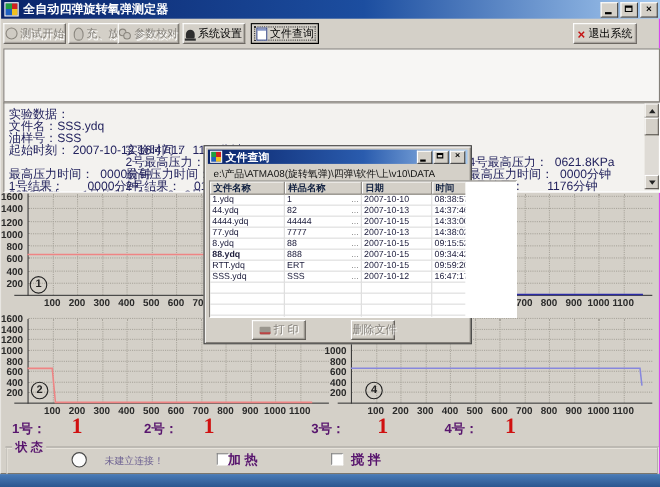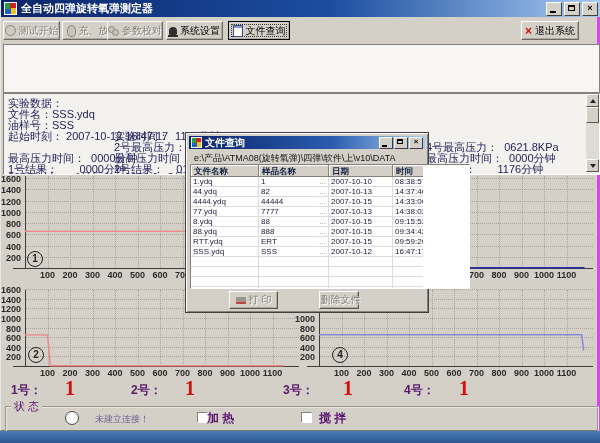--- a/index.html
+++ b/index.html
@@ -1,21 +1,21 @@
 <!DOCTYPE html>
 <html><head>
 <meta charset="utf-8">
 <style>
   html,body{margin:0;padding:0}
   body{width:600px;height:443px;position:relative;overflow:hidden;
        font-family:"Liberation Sans",sans-serif;background:#d4d0c8;}
   .abs{position:absolute}
   
   #window{position:absolute;left:0;top:0;width:600px;height:431px;background:#d4d0c8;
-          border-left:1px solid #e8e6e2;border-right:3px solid #d946ef;border-bottom:1px solid #7a766e;box-sizing:border-box}
+          border-left:1px solid #e8e6e2;border-right:1px solid #d946ef;border-bottom:1px solid #7a766e;box-sizing:border-box}
   #titlebar{position:absolute;left:0;top:0;width:600px;height:17px;
             background:linear-gradient(90deg,#0a246a 0%,#1c4ea0 55%,#a6caf0 100%);
             display:flex;align-items:center;padding:0 3px;box-sizing:border-box}
   #titlebar .title{color:#fff;font-size:11px;font-weight:bold;margin-left:4px;flex:1;white-space:nowrap;overflow:hidden}
   .app-ico{width:11px;height:11px;display:inline-block;background:
      conic-gradient(#d02020 0 25%,#f0c020 0 50%,#2060c0 0 75%,#20a040 0);border:1px solid #fff}
   .capbtn{width:14px;height:12px;background:#d4d0c8;border:1px solid;border-color:#fff #404040 #404040 #fff;
           margin-left:2px;position:relative;font-size:9px;line-height:10px;text-align:center;font-weight:bold;color:#000}
   .capbtn .mini{position:absolute;left:3px;bottom:2px;width:6px;height:2px;background:#000}
   .capbtn .maxi{position:absolute;left:3px;top:2px;width:7px;height:6px;border:1px solid #000;border-top-width:2px;box-sizing:border-box}
@@ -54,21 +54,21 @@
   .axis{position:absolute;background:#3c3c3c}
   .xtick{position:absolute;width:24px;text-align:center;font-size:9px;font-weight:bold;color:#2a2a2a}
   .ytick{position:absolute;width:26px;text-align:right;font-size:9px;font-weight:bold;color:#2a2a2a}
   .circ{position:absolute;width:14px;height:14px;border:1px solid #222;border-radius:50%;
         font-size:10px;font-weight:bold;color:#222;text-align:center;line-height:14px;background:transparent}
   
   .reslabel{position:absolute;top:382px;font-size:12px;font-weight:bold;color:#58156e}
   .resval{position:absolute;top:377px;font-family:"Liberation Serif",serif;font-size:20px;font-weight:bold;color:#d01010}
   #groupbox{position:absolute;left:4px;top:406px;width:590px;height:23px;border:2px groove #ece8e0}
   #grouplabel{position:absolute;left:10px;top:399px;background:#d4d0c8;padding:0 3px;
-              font-size:11px;font-weight:normal;color:#58156e}
+              font-size:11px;font-weight:bold;color:#58156e}
   .statcirc{position:absolute;left:64px;top:411px;width:12px;height:12px;border:1px solid #4a4a4a;border-radius:50%;background:#fcfcfc}
   .conntext{position:absolute;left:94px;top:413px;font-size:9px;color:#6e6292}
   .cb{position:absolute;top:412px;width:11px;height:11px;background:#fff;border:1px solid;border-color:#808080 #fff #fff #808080;box-sizing:border-box}
   .cblabel{position:absolute;top:410px;font-size:12px;font-weight:bold;color:#58156e}
   #taskbar{position:absolute;left:0;top:431px;width:600px;height:12px;
            background:linear-gradient(180deg,#4a7cb8 0%,#2b568f 100%)}
   
   #dialog{position:absolute;left:185px;top:132px;width:242px;height:179px;z-index:20;
           background:#d4d0c8;border:1px solid #404040;box-shadow:inset 1px 1px 0 #fff,inset -1px -1px 0 #84807a}
   #dlg-titlebar{position:absolute;left:3px;top:3px;right:3px;height:13px;
@@ -414,21 +414,21 @@
         <div class="trow">
           <div class="tcell" style="width: 68px;">8.ydq</div>
           <div class="tcell" style="width: 70px;">
             <span>88</span>
             <span class="dots">...</span>
           </div>
           <div class="tcell" style="width: 64px;">2007-10-15</div>
           <div class="tcell" style="width: 30px; border-right: none;">09:15:52</div>
         </div>
         <div class="trow">
-          <div class="tcell" style="width: 68px;">88.ydq</div>
+          <div class="tcell" style="width: 68px; font-weight: bold;">88.ydq</div>
           <div class="tcell" style="width: 70px;">
             <span>888</span>
             <span class="dots">...</span>
           </div>
           <div class="tcell" style="width: 64px;">2007-10-15</div>
           <div class="tcell" style="width: 30px; border-right: none;">09:34:42</div>
         </div>
         <div class="trow">
           <div class="tcell" style="width: 68px;">RTT.ydq</div>
           <div class="tcell" style="width: 70px;">

